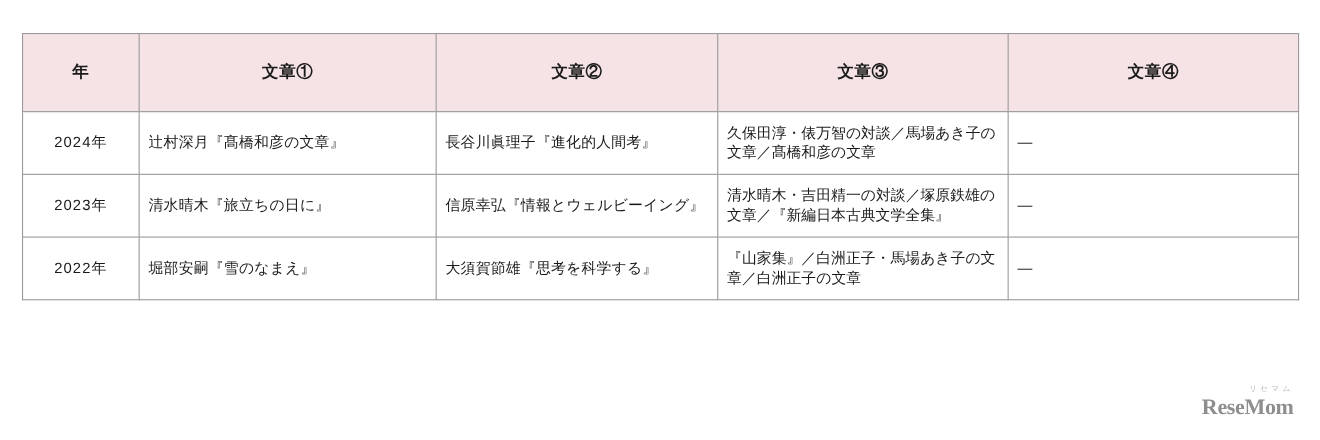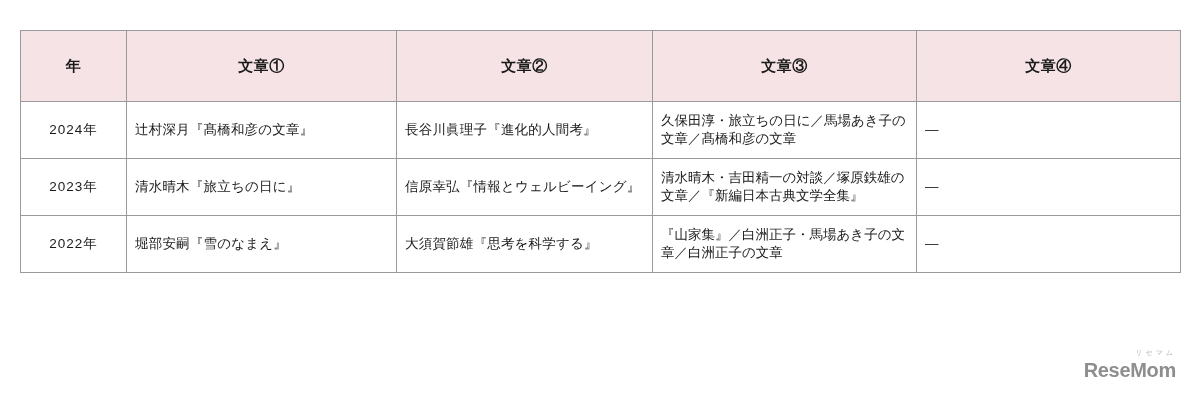--- a/index.html
+++ b/index.html
@@ -92,21 +92,21 @@
     font-size: 7px;
     letter-spacing: 3px;
     color: #b9b9b9;
     margin-bottom: 1px;
   }
   .logo-main {
     font-size: 20px;
     font-weight: bold;
     color: #8e8e8e;
     letter-spacing: -0.3px;
-    font-family: Liberation Sans, sans-serif;
+    font-family: Liberation Serif, serif;
   }
 </style>
 </head>
 <body>
 
 <div class="table-wrap">
   <table class="exam-table">
     <colgroup>
       <col class="col-year">
       <col class="col-t1">
@@ -121,21 +121,21 @@
         <th>文章②</th>
         <th>文章③</th>
         <th>文章④</th>
       </tr>
     </thead>
     <tbody>
       <tr>
         <td class="year-cell">2024年</td>
         <td class="text-cell">辻村深月『髙橋和彦の文章』</td>
         <td class="text-cell">長谷川眞理子『進化的人間考』</td>
-        <td class="text-cell small-cell">久保田淳・旅立ちの日に／馬場あき子の文章／髙橋和彦の文章</td>
+        <td class="text-cell small-cell">久保田淳・俵万智の対談／馬場あき子の文章／髙橋和彦の文章</td>
         <td class="dash-cell">—</td>
       </tr>
       <tr>
         <td class="year-cell">2023年</td>
         <td class="text-cell">清水晴木『旅立ちの日に』</td>
         <td class="text-cell">信原幸弘『情報とウェルビーイング』</td>
         <td class="text-cell small-cell">清水晴木・吉田精一の対談／塚原鉄雄の文章／『新編日本古典文学全集』</td>
         <td class="dash-cell">—</td>
       </tr>
       <tr>

